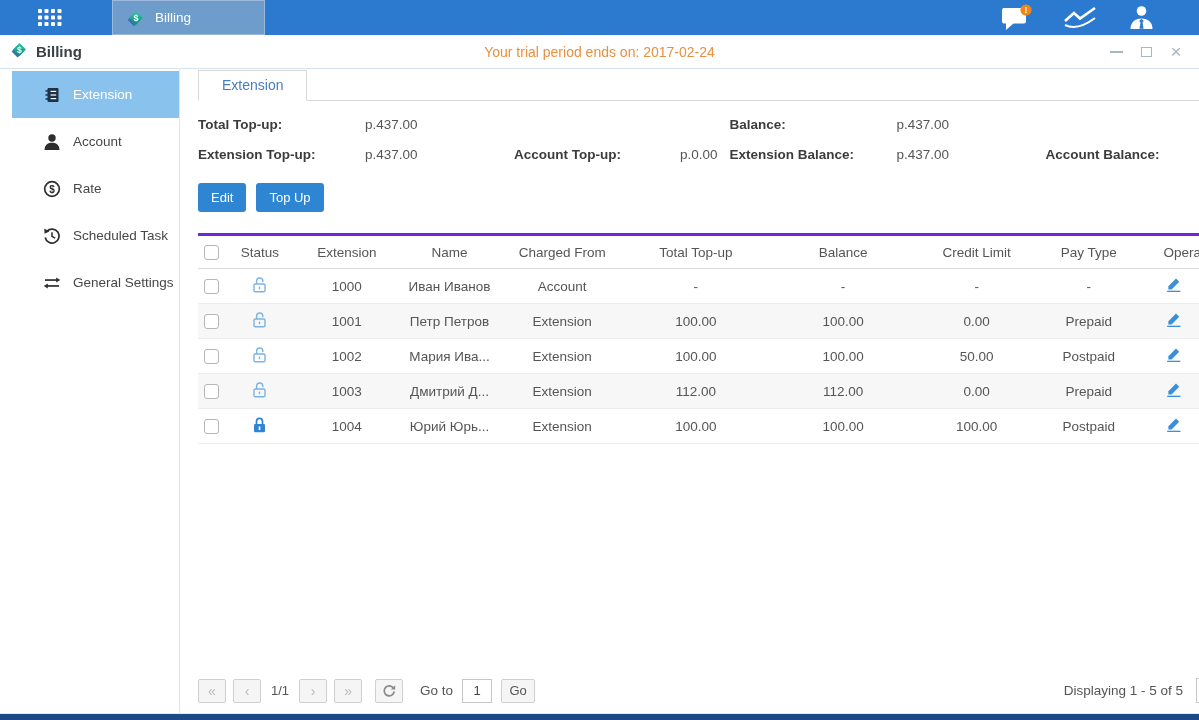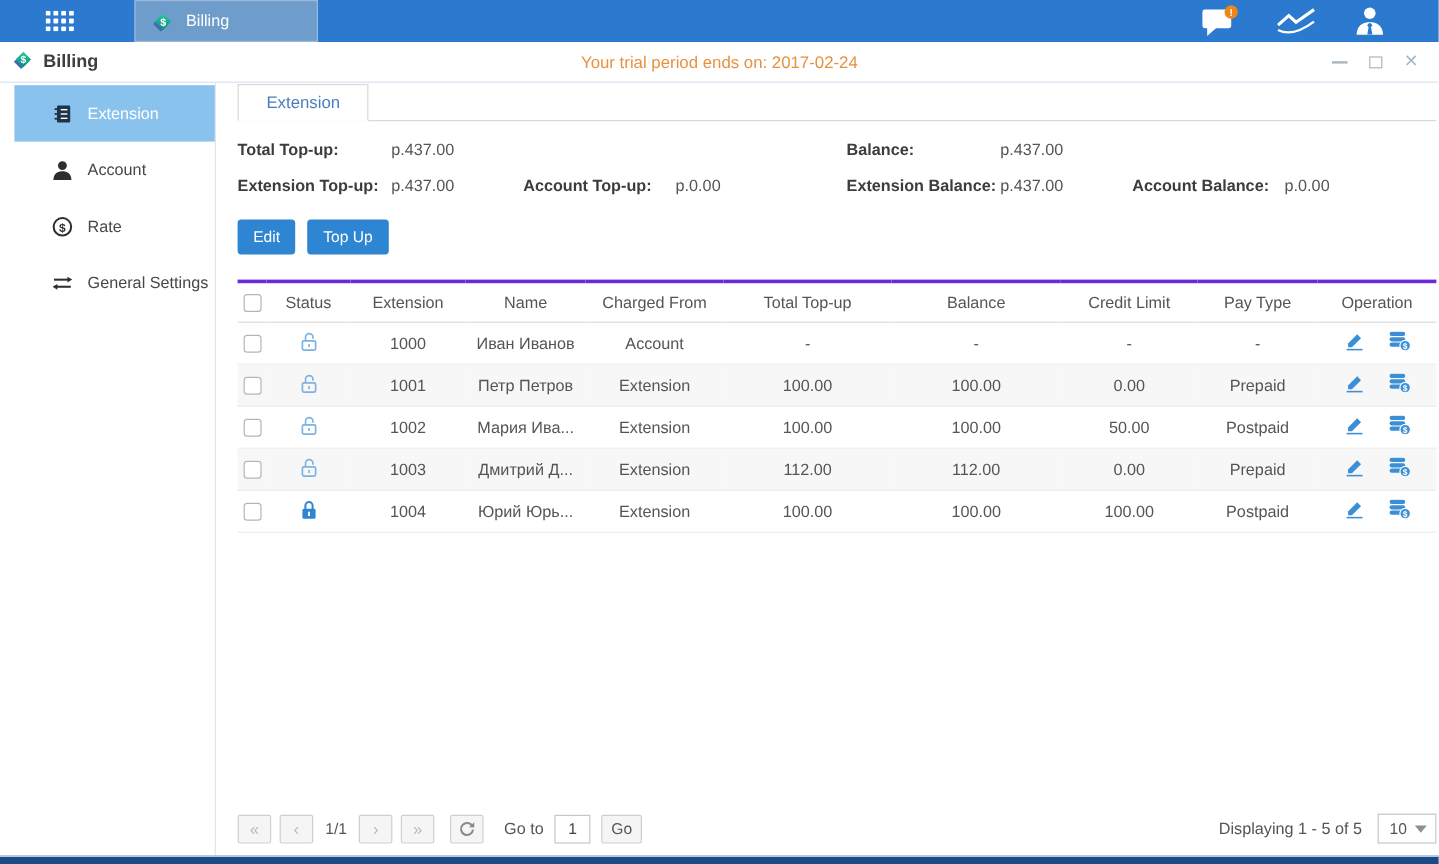--- a/index.html
+++ b/index.html
@@ -41,21 +41,21 @@
 
   
   .tabstrip { height:31px; display:flex; border-bottom:1px solid #d9d9d9; margin-top:1px; }
   .tab { background:#fff; border:1px solid #d9d9d9; border-bottom:1px solid #fff; margin-bottom:-1px;
          padding:0 23px; line-height:29px; font-size:14px; color:#4a7dbb; cursor:pointer; }
 
   
   .summary { display:flex; margin-top:16px; font-size:13.5px; }
   .sum-col { width:50%; }
   .sum-col.right { padding-left:8px; }
-  .sum-row { display:flex; align-items:baseline; margin-bottom:15px; }
+  .sum-row { display:flex; align-items:baseline; margin-bottom:15px;gap:39px; }
   .sum-label { font-weight:bold; color:#3c3c3c; width:128px; flex:0 0 128px; }
   .sum-val { color:#555; width:110px; flex:0 0 110px; }
   .sum-label2 { font-weight:bold; color:#3c3c3c; width:127px; flex:0 0 127px; }
   .sum-val2 { color:#555; }
 
   
   .toolbar { margin-top:6px; display:flex; gap:10px; }
   .btn-blue { background:#2e86d2; color:#fff; border:none; border-radius:3px; font-size:13px;
               padding:7px 13px; cursor:pointer; font-family:inherit; }
 
@@ -213,20 +213,30 @@
       <span>Account</span>
     </div>
     <div class="side-item">
       <span class="side-icon">
         <svg width="18" height="18" viewBox="0 0 18 18">
           <circle cx="9" cy="9" r="7.3" fill="none" stroke="#2e2e2e" stroke-width="1.7"></circle>
           <text x="9" y="13" text-anchor="middle" font-size="10" font-weight="bold" fill="#2e2e2e">$</text>
         </svg>
       </span>
       <span>Rate</span>
+    </div>
+    <div class="side-item">
+      <span class="side-icon">
+        <svg width="18" height="18" viewBox="0 0 18 18" fill="none" stroke="#2e2e2e">
+          <path d="M4 4.2 A7 7 0 1 1 2.2 10.5" stroke-width="1.7"></path>
+          <polygon points="1.2,1.6 1.6,6.8 6.4,4.6" fill="#2e2e2e" stroke="none"></polygon>
+          <path d="M9 5.2 V9.4 L12.2 11.2" stroke-width="1.5"></path>
+        </svg>
+      </span>
+      <span>Scheduled Task</span>
     </div>
     <div class="side-item">
       <span class="side-icon">
         <svg width="18" height="18" viewBox="0 0 18 18" fill="#2e2e2e">
           <rect x="2" y="5.2" width="12.5" height="1.7"></rect>
           <polygon points="17.2,6 13.2,3.6 13.2,8.4"></polygon>
           <rect x="3.5" y="11.1" width="12.5" height="1.7"></rect>
           <polygon points="0.8,12 4.8,9.6 4.8,14.4"></polygon>
         </svg>
       </span>

